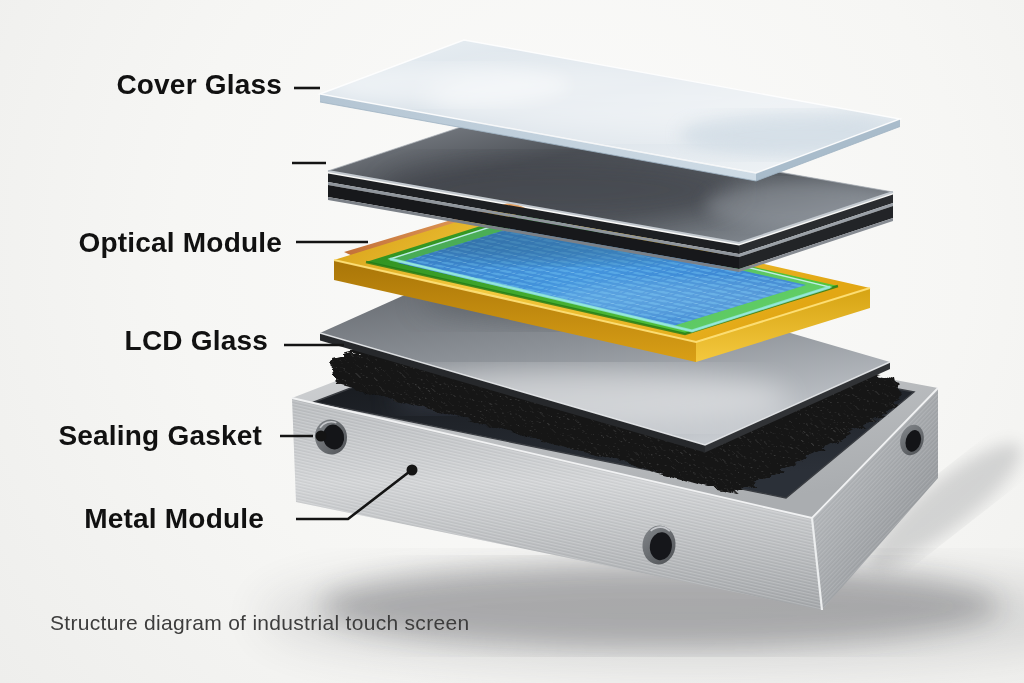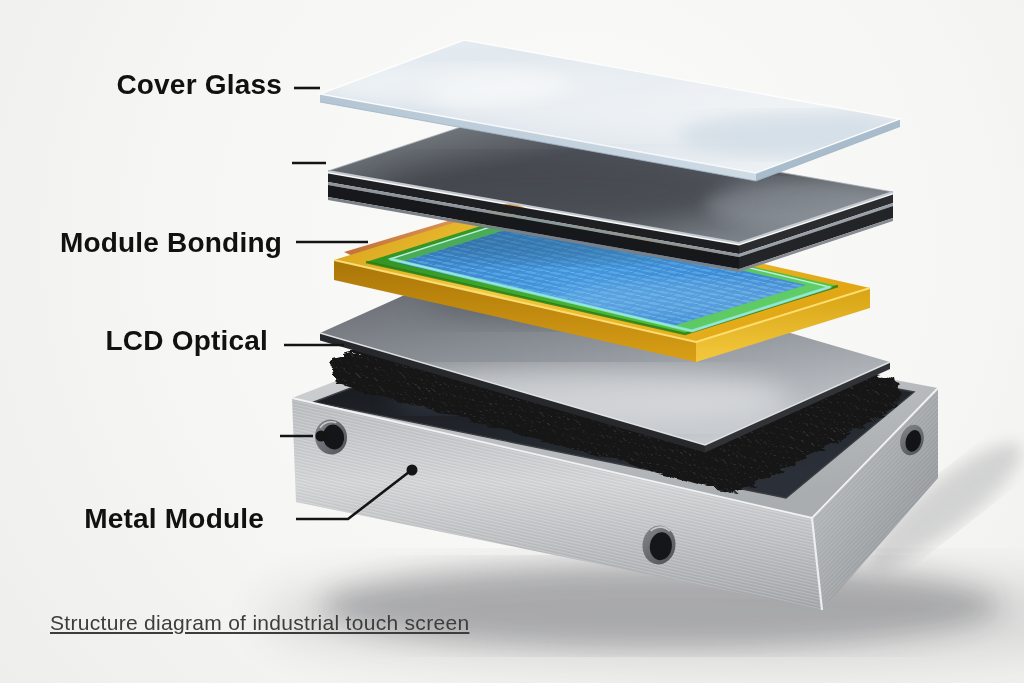--- a/index.html
+++ b/index.html
@@ -23,21 +23,21 @@
   #label-cover-glass    {top:69px;  right:742px;}
   #label-pcap-sensor    {top:147px; right:746px;}
   #label-optical-bonding{top:227px; right:742px;}
   #label-lcd-module     {top:325px; right:756px;}
   #label-sealing-gasket {top:420px; right:762px;}
   #label-metal-housing  {top:503px; right:760px;}
   .caption{
     position:absolute;left:50px;top:610px;
     font-size:21px;font-weight:400;line-height:26px;
     color:var(--caption_text,#3d3d3d);
-    letter-spacing:0.3px;white-space:nowrap;text-decoration:underline;
+    letter-spacing:0.3px;white-space:nowrap;
   }
 </style>
 </head>
 <body>
 
 <div class="stage">
 
   <svg width="1024" height="683" viewBox="0 0 1024 683">
     <defs>
       <linearGradient id="gGlassTop" x1="0" y1="0" x2="1" y2="1">
@@ -264,18 +264,19 @@
       <path d="M296,242 H368"></path>
       <path d="M284,345 H344"></path>
       <path d="M280,436 H313"></path>
       <path d="M296,519 H348 L409,472"></path>
       <circle cx="321" cy="436" r="5.5" fill="var(--leader_line,#141414)" stroke="none"></circle>
       <circle cx="412" cy="470" r="5.5" fill="var(--leader_line,#141414)" stroke="none"></circle>
     </g>
   </svg>
 
   <div class="layer-label" id="label-cover-glass">Cover Glass</div>
-  <div class="layer-label" id="label-optical-bonding">Module Bonding</div>
-  <div class="layer-label" id="label-lcd-module">LCD Optical</div>
+  <div class="layer-label" id="label-optical-bonding">Optical Module</div>
+  <div class="layer-label" id="label-lcd-module">LCD Glass</div>
+  <div class="layer-label" id="label-sealing-gasket">Sealing Gasket</div>
   <div class="layer-label" id="label-metal-housing">Metal Module</div>
 
   <div class="caption">Structure diagram of industrial touch screen</div>
 </div>
 
 </body></html>

